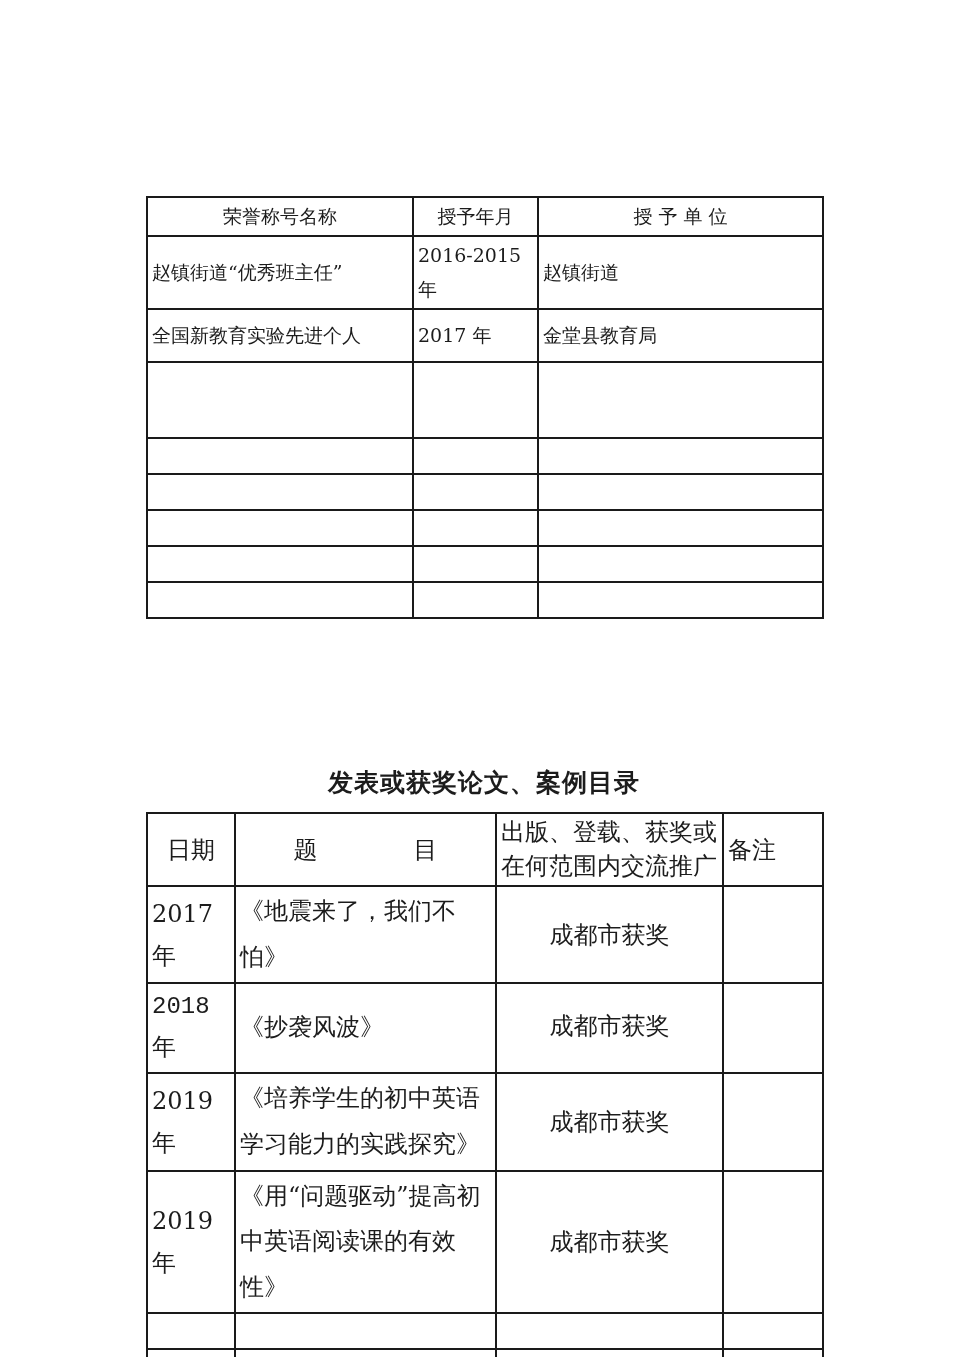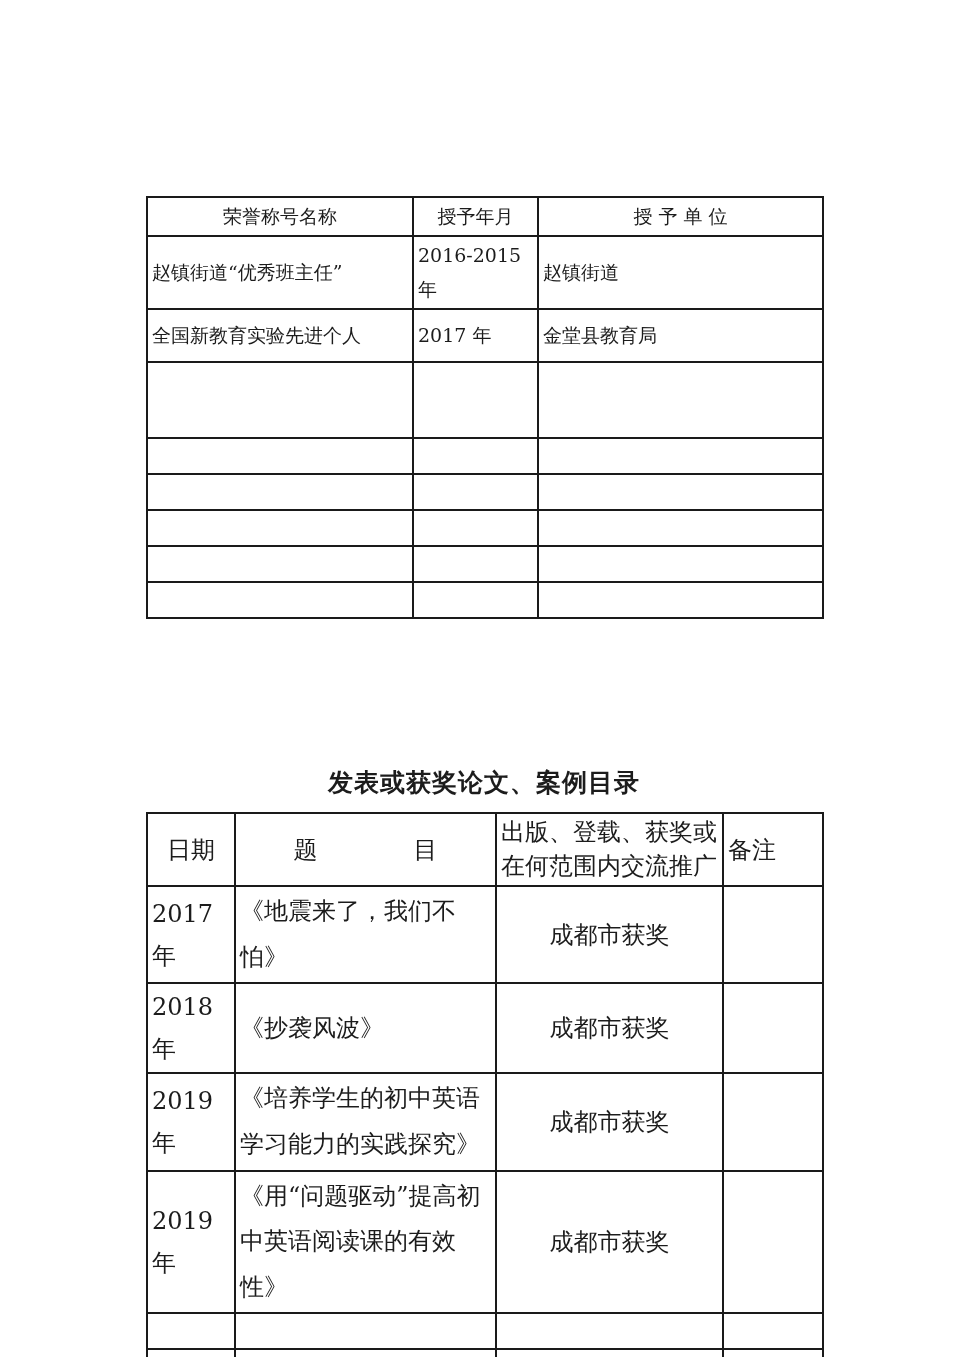--- a/index.html
+++ b/index.html
@@ -51,21 +51,21 @@
   #honors-table thead tr{height:34px;}
   #honors-table tbody tr:nth-child(1){height:41px;}
   #honors-table tbody tr:nth-child(2){height:53px;}
   #honors-table tbody tr:nth-child(3){height:76px;}
   #honors-table tbody tr:nth-child(n+4){height:36px;}
   #honors-table tbody tr:nth-child(3) td:nth-child(1){text-indent:8px;line-height:1.9;}
 
   
   #papers-table thead tr{height:48px;}
   #papers-table tbody tr:nth-child(1){height:41px;}
-  #papers-table tbody tr:nth-child(2){height:34px;}
+  #papers-table tbody tr:nth-child(2){height:34px;font-family:Liberation Mono, monospace;}
   #papers-table tbody tr:nth-child(3){height:64px;}
   #papers-table tbody tr:nth-child(4){height:66px;}
   #papers-table tbody tr:nth-child(n+5){height:36px;}
   #papers-table thead th:nth-child(3){text-align:left;line-height:1.4;}
   #papers-table thead th:nth-child(4){text-align:left;}
   #papers-table tbody td:nth-child(3){text-align:center;}
   #papers-table tbody td:nth-child(2){line-height:1.9;}
 </style>
 </head>
 <body>

